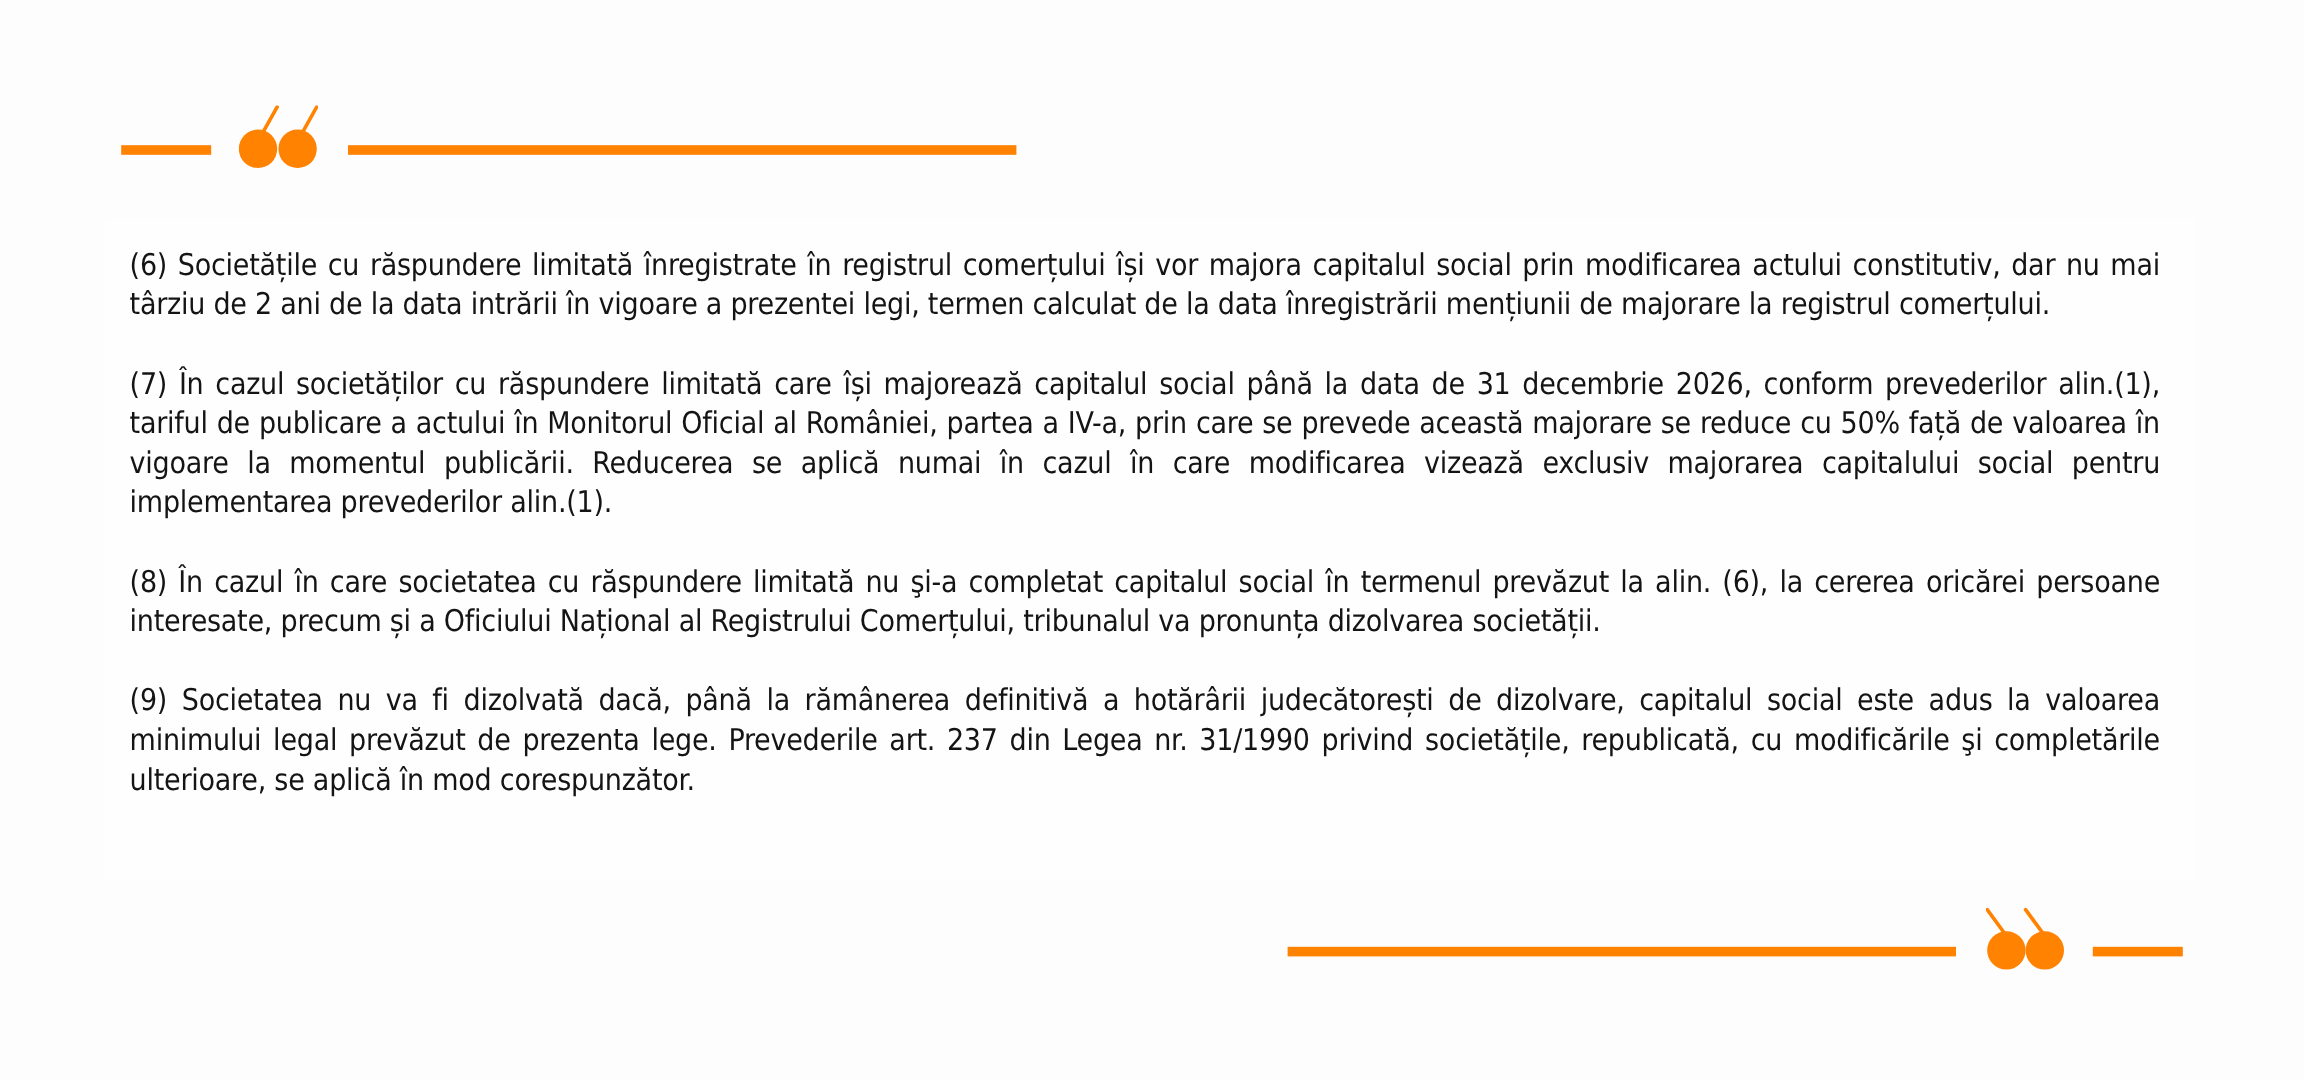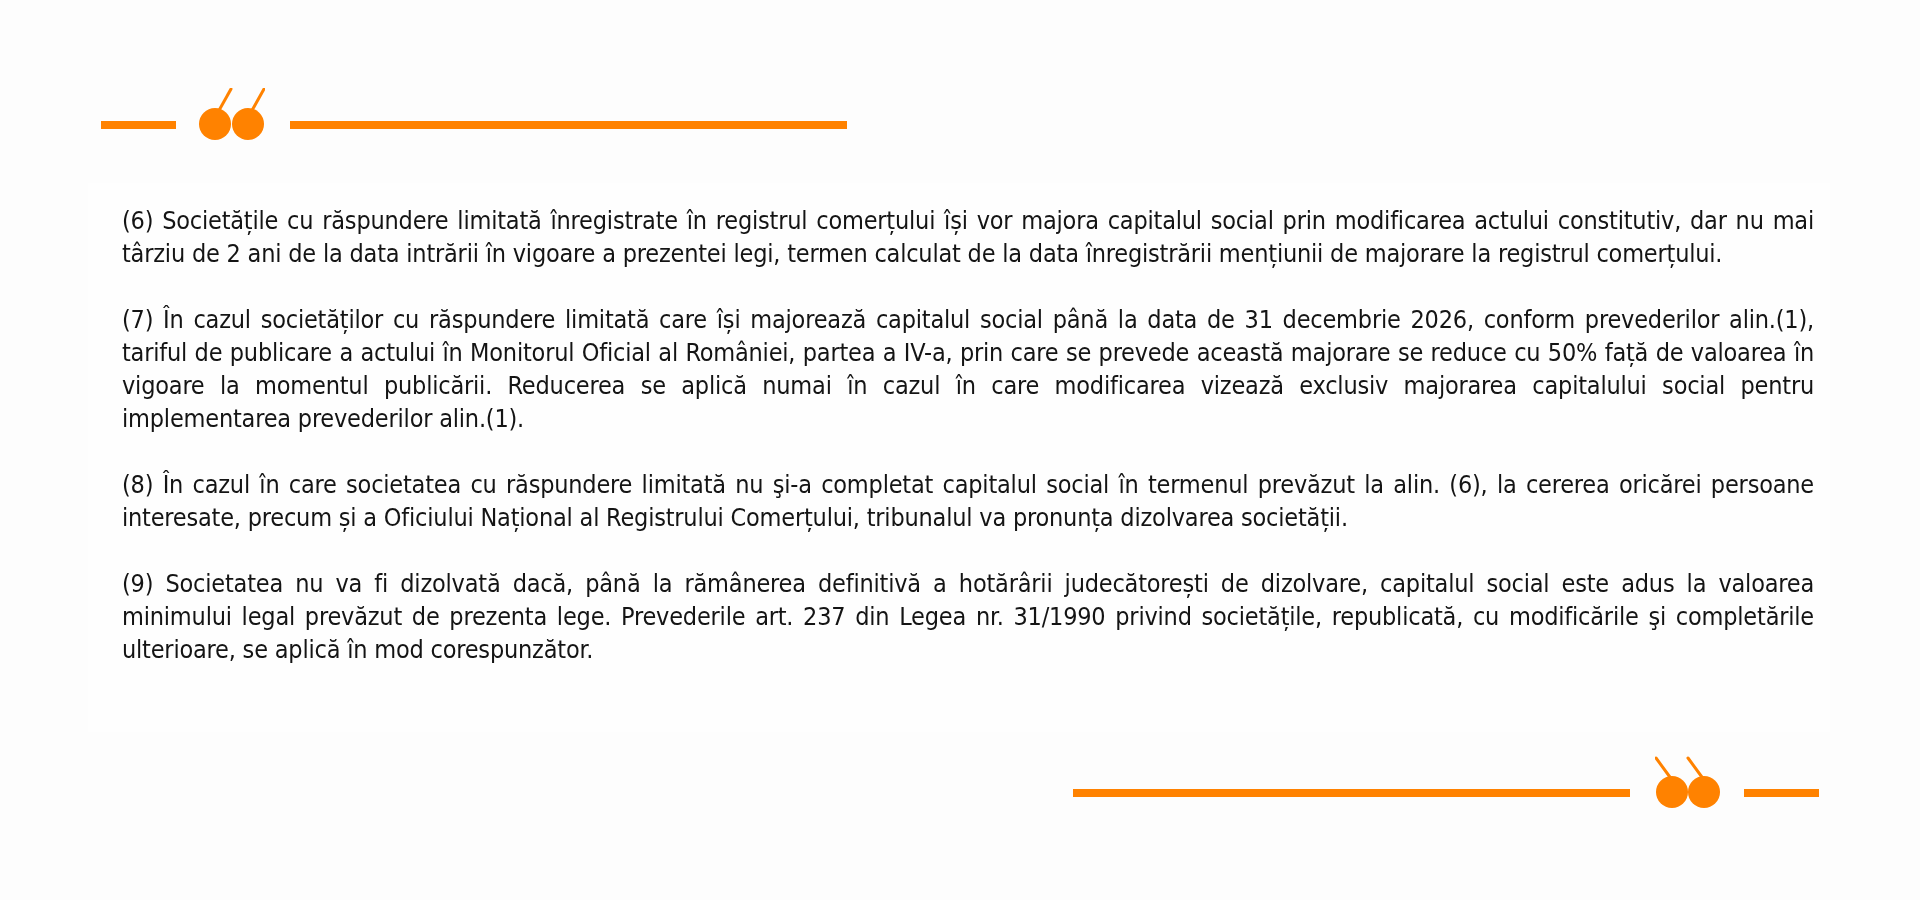--- a/index.html
+++ b/index.html
@@ -29,21 +29,21 @@
     .panel {
       position: absolute;
       left: 88px;
       top: 183px;
       width: 1742px;
       height: 549px;
       background: #fefefe;
     }
     .text-block {
       position: absolute;
-      left: 122px;
+      left: 108px;
       top: 204px;
       width: 1692px;
       color: #141414;
     }
     .paragraph {
       margin: 0 0 33px 0;
       font-size: 25px;
       line-height: 33px;
       text-align: justify;
       letter-spacing: -0.2px;

